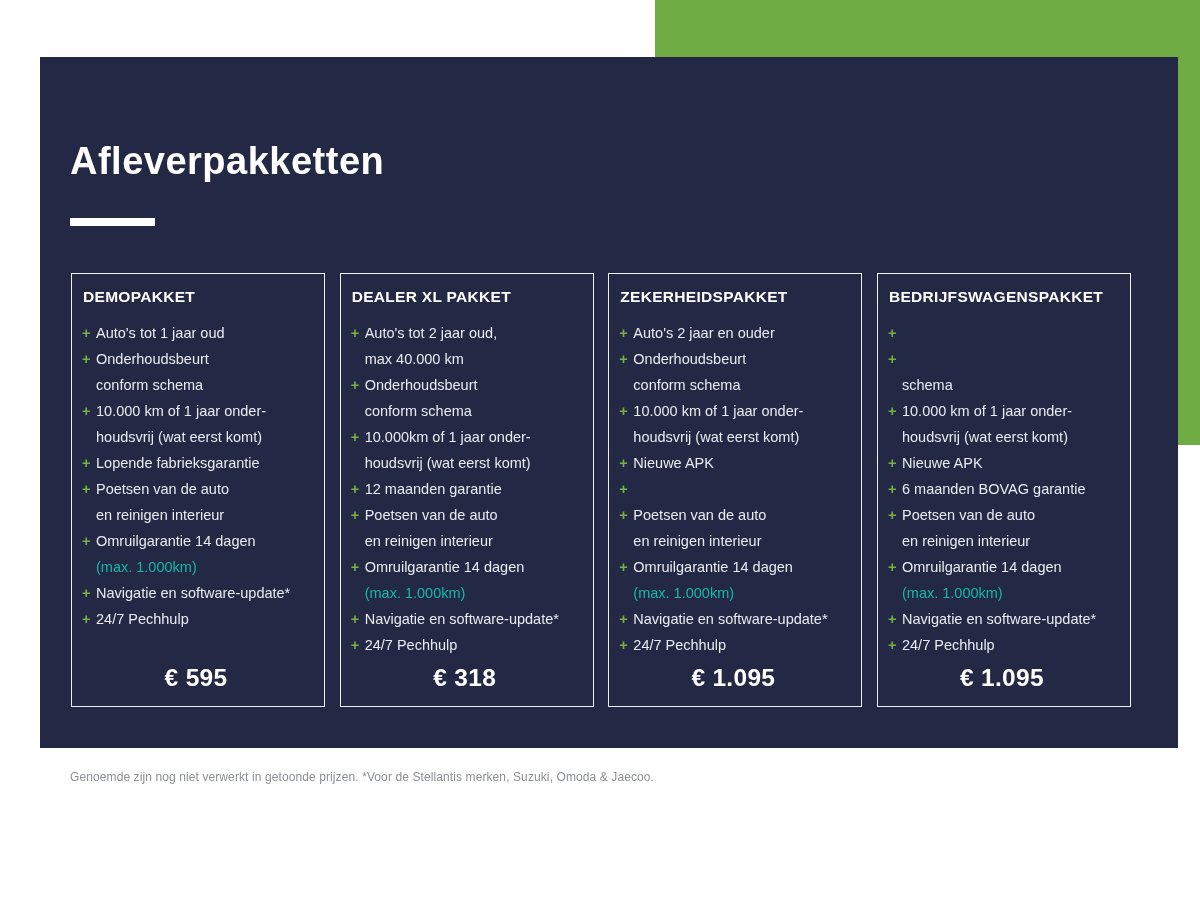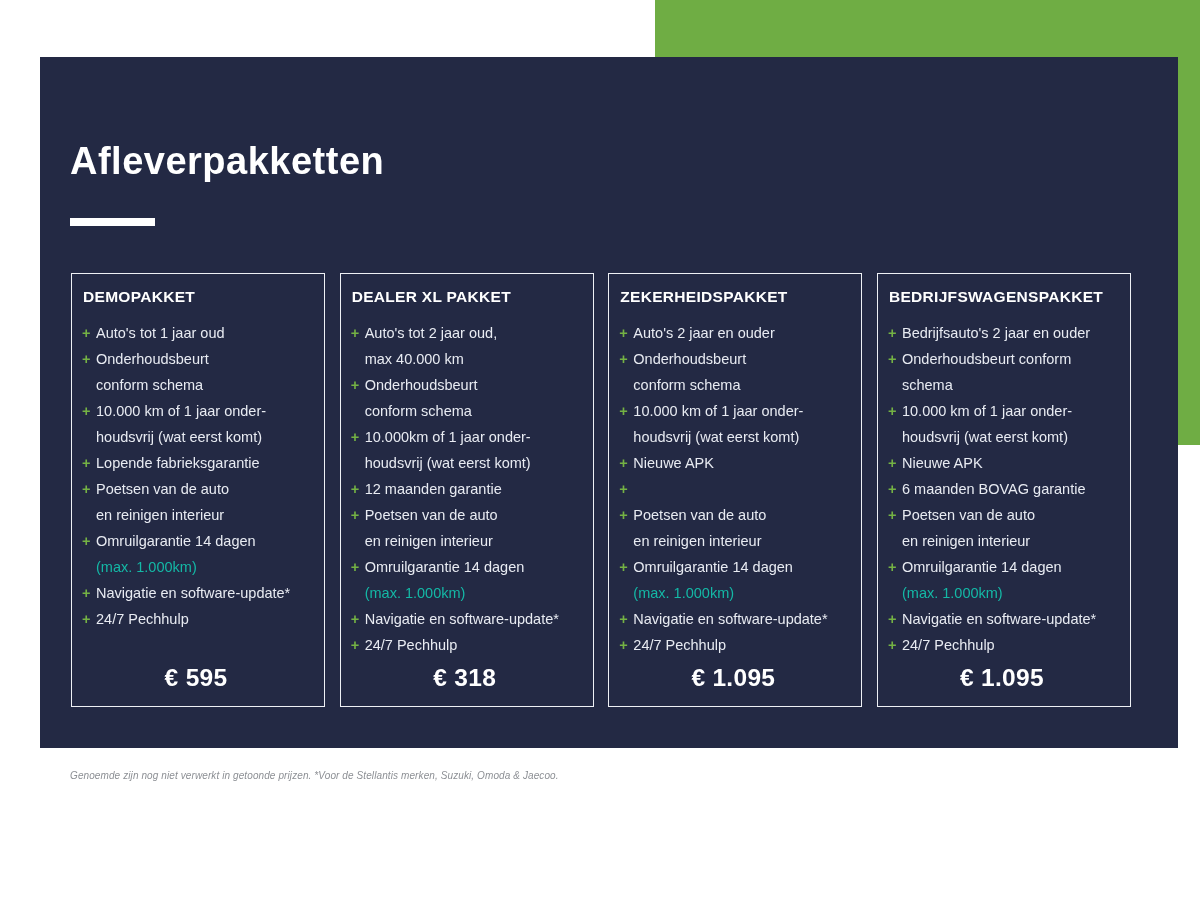--- a/index.html
+++ b/index.html
@@ -89,23 +89,22 @@
     font-weight: bold;
     padding-right: 3px;
     padding-bottom: 2px;
     letter-spacing: 0.3px;
   }
 
   .footnote {
     position: absolute;
     left: 70px; top: 770px;
     color: #8C8F94;
-    font-size: 10px;
+    font-size: 12px;
     letter-spacing: 0.1px;
-    font-style: italic;
   }
 </style>
 </head>
 <body>
 
 <div class="green-block"></div>
 
 <div class="panel">
   <h1 class="panel-title">Afleverpakketten</h1>
   <div class="title-underline"></div>
@@ -277,25 +276,23 @@
             <span class="ft">24/7 Pechhulp</span>
           </div>
         </div>
         <div class="price">€ 1.095</div>
       </div>
       <div class="card">
         <div class="card-title">BEDRIJFSWAGENSPAKKET</div>
         <div class="features">
           <div class="feature-line">
             <span class="bullet">+</span>
-            <span class="ft">Bedrijfsauto's 2 jaar en ouder</span>
-          </div>
-          <div class="feature-line">
-            <span class="bullet">+</span>
-            <span class="ft">Onderhoudsbeurt conform</span>
+          </div>
+          <div class="feature-line">
+            <span class="bullet">+</span>
           </div>
           <div class="feature-line">
             <span class="bullet empty">+</span>
             <span class="ft">schema</span>
           </div>
           <div class="feature-line">
             <span class="bullet">+</span>
             <span class="ft">10.000 km of 1 jaar onder-</span>
           </div>
           <div class="feature-line">

